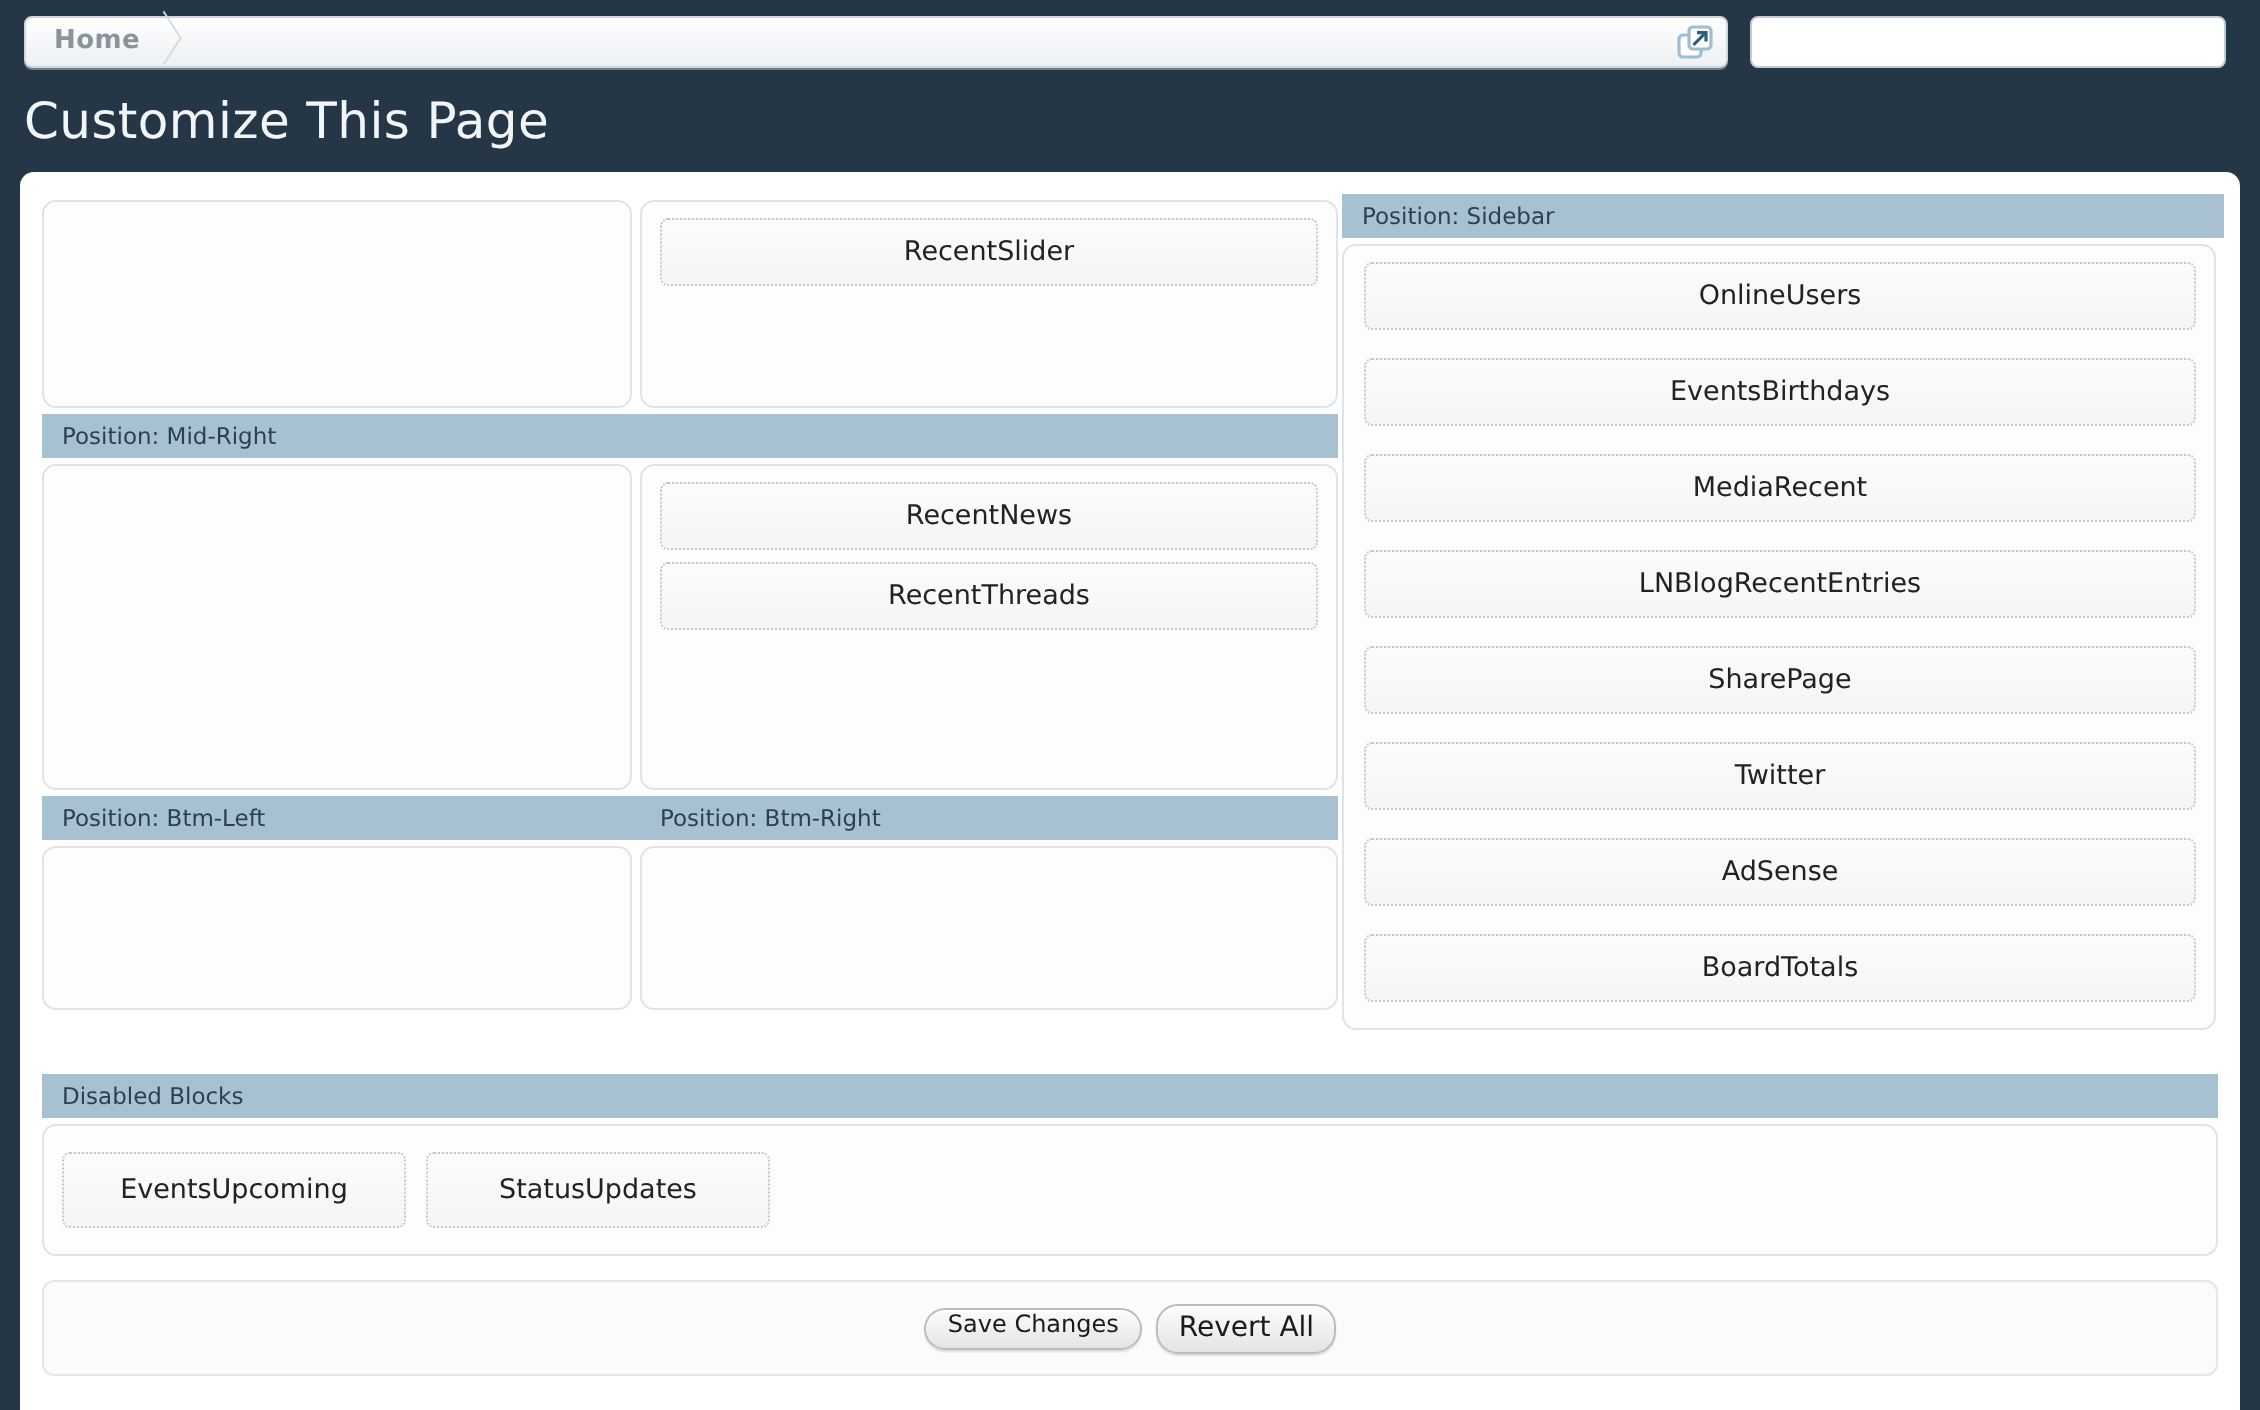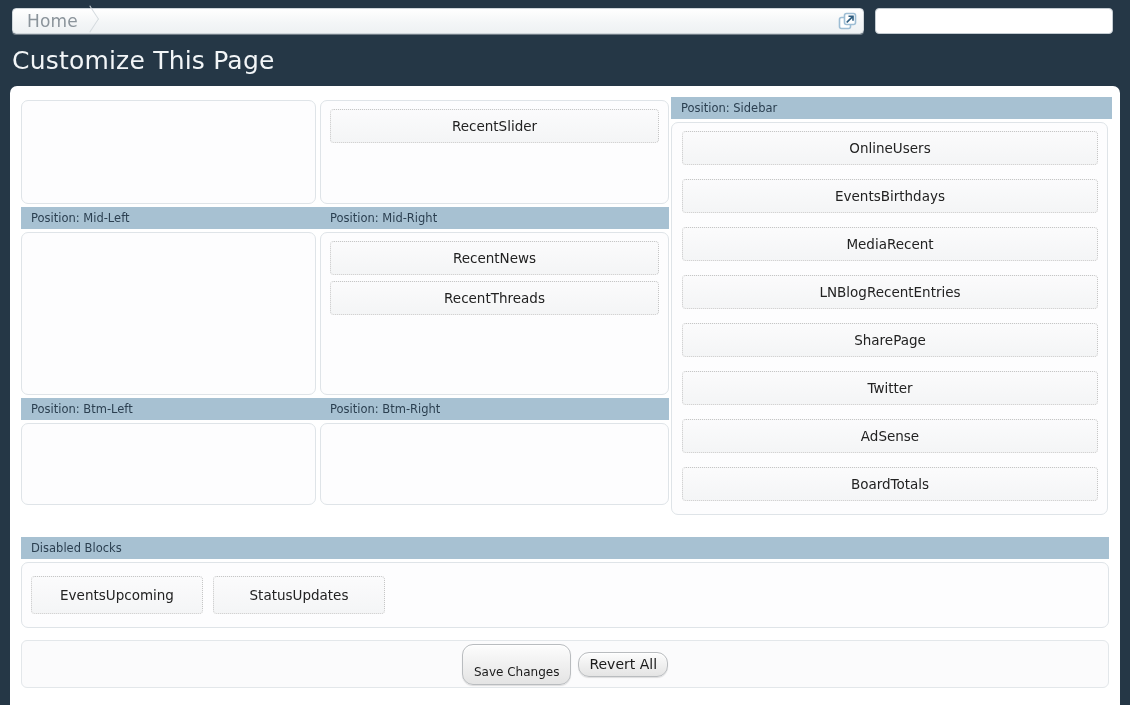--- a/index.html
+++ b/index.html
@@ -30,22 +30,22 @@
     background: linear-gradient(to bottom, #ffffff 0%, #f4f6f7 55%, #eef1f3 100%);
     border-radius: 4px;
     border: 1px solid #cfd6da;
     display: flex;
     align-items: center;
     position: relative;
     box-shadow: 0 1px 0 rgba(255,255,255,0.35);
   }
   .crumb {
     padding: 0 12px 0 14px;
-    font-size: 17px;
-    font-weight: normal;
+    font-size: 13px;
+    font-weight: bold;
     color: #8b949b;
     line-height: 24px;
     letter-spacing: .2px;
   }
   .crumb-arrow {
     position: relative;
     width: 22px;
     height: 24px;
     margin-left: -10px;
   }
@@ -203,21 +203,21 @@
   }
   .btn {
     background: linear-gradient(to bottom, #fdfdfd 0%, #f0f0f0 50%, #e4e4e4 100%);
     border: 1px solid #b9bcbf;
     border-radius: 11px;
     color: #1a1a1a;
     font-family: "DejaVu Sans", "Liberation Sans", sans-serif;
     cursor: pointer;
     box-shadow: 0 1px 1px rgba(0,0,0,0.12), inset 0 1px 0 #fff;
   }
-  .btn-save   { font-size: 12px; padding: 20px 11px 5px 11px; }
+  .btn-save   { font-size: 12px; padding: 0 11px 5px 11px; }
   .btn-revert { font-size: 14px; padding: 3px 10px 4px 10px; text-align: center; }
 </style>
 </head>
 <body>
 
 <div class="topbar">
 
   <div class="breadcrumb-bar">
     <span class="crumb">Home</span>
     <span class="crumb-arrow"></span>
@@ -243,21 +243,20 @@
     <div class="main-cols">
 
       <div class="zone-body-row">
         <div class="dropzone dz-left h-top"></div>
         <div class="dropzone dz-right h-top">
           <div class="block">RecentSlider</div>
         </div>
       </div>
 
       <div class="row">
-        <div class="zone-head head-left">Position: Mid-Left</div>
         <div class="zone-head head-right">Position: Mid-Right</div>
       </div>
       <div class="zone-body-row">
         <div class="dropzone dz-left h-mid"></div>
         <div class="dropzone dz-right h-mid">
           <div class="block">RecentNews</div>
           <div class="block">RecentThreads</div>
         </div>
       </div>
 

